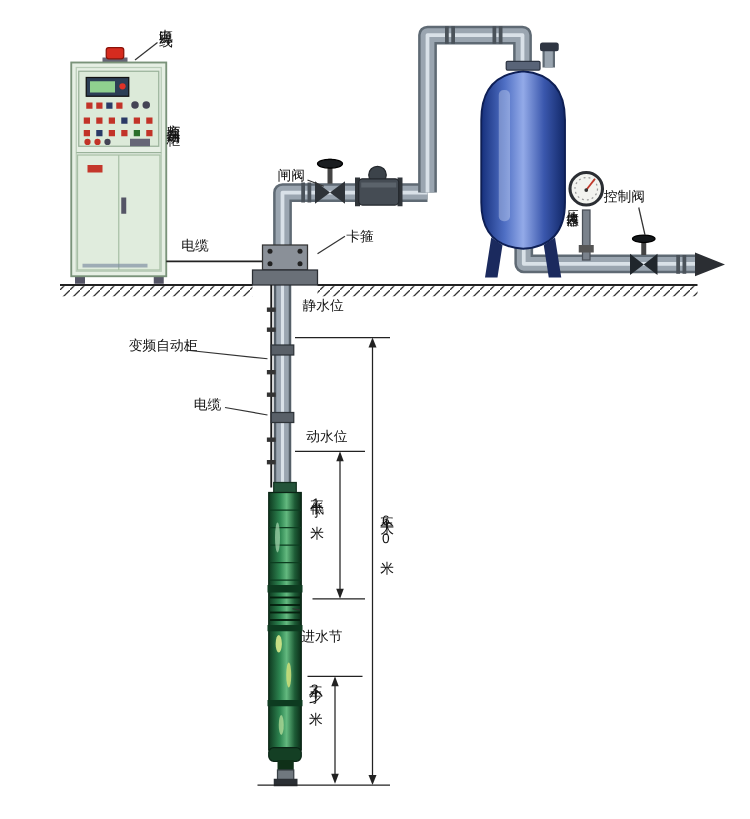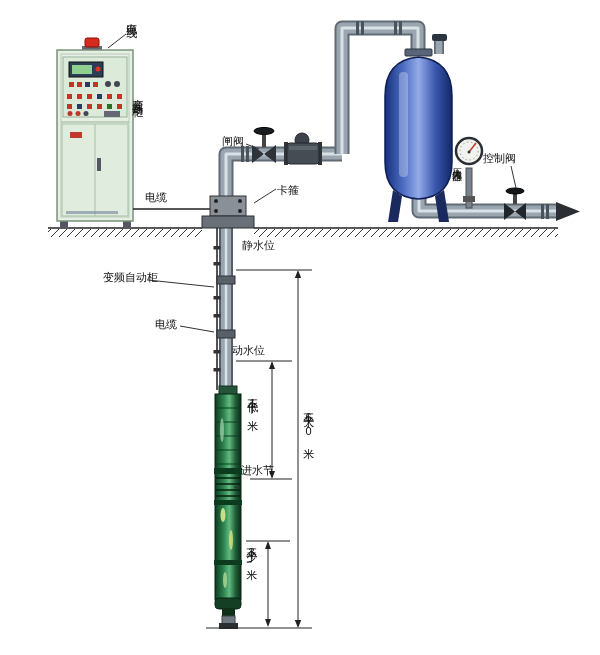--- a/index.html
+++ b/index.html
@@ -259,21 +259,21 @@
 </svg>
 
 <div class="lbl v" style="left:125px;top:14px">电源线</div>
 <div class="lbl v" style="left:131px;top:90px">变频自动柜</div>
 <div class="lbl" style="left:145px;top:191px">电缆</div>
 <div class="lbl" style="left:222px;top:135px">闸阀</div>
 <div class="lbl" style="left:277px;top:184px">卡箍</div>
 <div class="lbl" style="left:103px;top:271px">变频自动柜</div>
 <div class="lbl" style="left:242px;top:239px">静水位</div>
 <div class="lbl" style="left:155px;top:318px">电缆</div>
-<div class="lbl" style="left:232px;top:344px">动水位</div>
+<div class="lbl" style="left:245px;top:344px">动水位</div>
 <div class="lbl v" style="left:246px;top:391px">不低于1米</div>
-<div class="lbl" style="left:241px;top:464px">进水节</div>
+<div class="lbl" style="left:241px;top:504px">进水节</div>
 <div class="lbl v" style="left:302px;top:405px">不大于60米</div>
 <div class="lbl v" style="left:245px;top:540px">不少于3米</div>
 <div class="lbl v small" style="left:451px;top:160px;letter-spacing:1px">压力传感器</div>
 <div class="lbl" style="left:483px;top:152px">控制阀</div>
 
 </div>
 
 </body></html>

